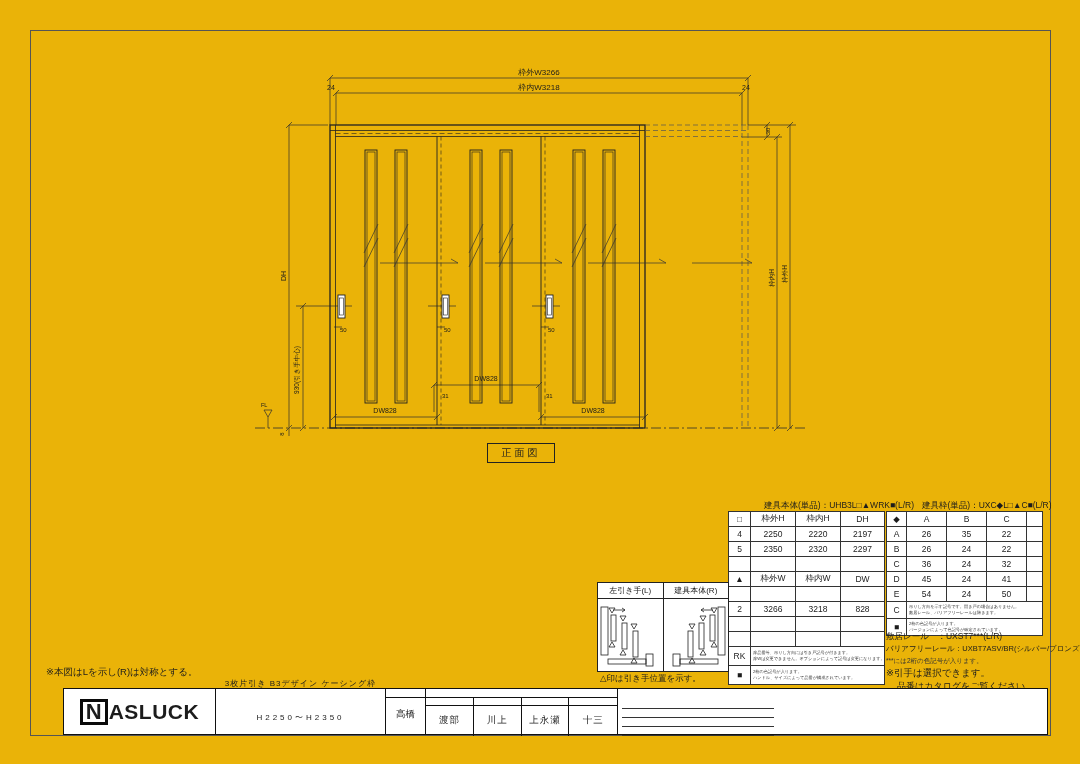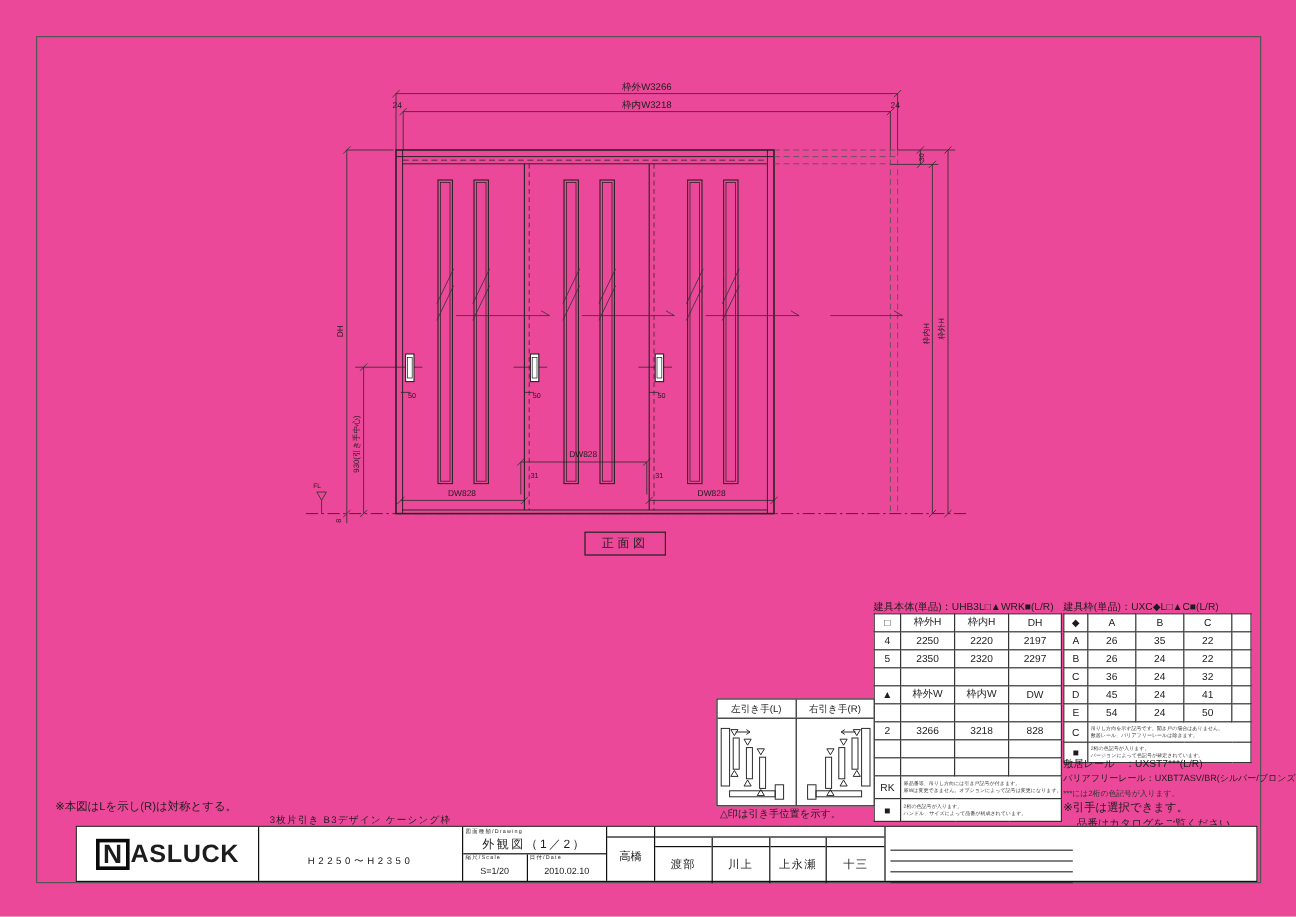--- a/index.html
+++ b/index.html
@@ -1,25 +1,25 @@
 <!DOCTYPE html>
 <html><head>
 <meta charset="utf-8">
 <style>
   html,body{margin:0;padding:0;background:#fff;}
   body{font-family:"Liberation Sans","DejaVu Sans",sans-serif;color:#1c1c1c;}
-  #sheet{position:relative;width:1080px;height:764px;background:#ec4899;overflow:hidden;}
+  #sheet{position:relative;width:1080px;height:764px;background:#eab308;overflow:hidden;}
   .bframe{position:absolute;left:30px;top:30px;width:1019px;height:704px;border:1px solid #555;}
   
   #dsvg{position:absolute;left:230px;top:60px;}
   
   .viewbox{position:absolute;left:487px;top:443px;width:66px;height:18px;border:1.2px solid #222;
     display:flex;align-items:center;justify-content:center;font-size:10px;letter-spacing:3px;}
   
-  .ttitle{position:absolute;font-size:8.5px;white-space:nowrap;}
+  .ttitle{position:absolute;font-size:8.5px;white-space:nowrap;margin-left:36px;}
   table.spec{position:absolute;border-collapse:collapse;table-layout:fixed;background:#fff;}
   table.spec td{border:1px solid #333;font-size:8.5px;text-align:center;padding:0;height:14px;
     overflow:hidden;white-space:nowrap;}
   table.spec td.notecell{text-align:left;vertical-align:middle;}
   .mnote{font-size:4.2px;line-height:1.35;color:#333;padding-left:2px;white-space:nowrap;}
   .notesline{position:absolute;white-space:nowrap;}
   
   .htable{position:absolute;left:597px;top:582px;width:130px;border:1.2px solid #222;background:#fff;}
   .htable .hhead{display:flex;border-bottom:1px solid #222;}
   .htable .hhead div{width:50%;font-size:8px;text-align:center;height:15px;line-height:15px;}
@@ -383,21 +383,21 @@
 
   <div class="notesline" style="left:886px;top:631px;font-size:8.5px;">敷居レール　：UXST7***(L/R)</div>
   <div class="notesline" style="left:886px;top:644px;font-size:7.5px;">バリアフリーレール：UXBT7ASV/BR(シルバー/ブロンズ)</div>
   <div class="notesline" style="left:886px;top:657px;font-size:6.5px;color:#333;">***には2桁の色記号が入ります。</div>
   <div class="notesline" style="left:886px;top:667px;font-size:9.5px;">※引手は選択できます。</div>
   <div class="notesline" style="left:897px;top:680px;font-size:9px;">品番はカタログをご覧ください。</div>
 
   <div class="htable">
     <div class="hhead">
       <div>左引き手(L)</div>
-      <div>右引き手(R)</div>
+      <div>建具本体(R)</div>
     </div>
     <div class="hbody">
       <div class="hcell">
         <svg width="64" height="72" viewBox="0 0 64 72">
           <g stroke="#222" stroke-width="0.8" fill="none">
             <rect x="3" y="8" width="7" height="48"></rect>
             <rect x="13" y="16" width="5" height="26"></rect>
             <rect x="24" y="24" width="5" height="26"></rect>
             <rect x="35" y="32" width="5" height="26"></rect>
             <line x1="15" y1="11" x2="27" y2="11"></line>
@@ -452,40 +452,20 @@
 
     <div class="tb-cell" style="width:170px;">
       <div class="tb-row">
         <div class="cellcenter">
           <div class="prod1">3枚片引き B3デザイン ケーシング枠</div>
           <div class="prod1" style="letter-spacing:3px;margin-top:24px;">H2250〜H2350</div>
         </div>
       </div>
     </div>
 
-    <div class="tb-cell" style="width:120px;">
-      <div class="tb-row topr">
-        <div class="microlbl" style="position:absolute;left:2px;top:1px;">図面種類/Drawing</div>
-        <div class="cellcenter" style="padding-top:4px;">
-          <div class="drawtype">外観図（1／2）</div>
-        </div>
-      </div>
-      <div class="tb-row">
-        <div class="subsplit">
-          <div style="width:54px;">
-            <div class="microlbl" style="padding-left:2px;">縮尺/Scale</div>
-            <div class="subval">S=1/20</div>
-          </div>
-          <div style="width:66px;">
-            <div class="microlbl" style="padding-left:2px;">日付/Date</div>
-            <div class="subval">2010.02.10</div>
-          </div>
-        </div>
-      </div>
-    </div>
 
     <div class="tb-cell" style="width:40px;">
       <div class="band"></div>
       <div class="nameval" style="margin-top:10px;">高橋</div>
     </div>
 
     <div class="tb-cell" style="width:192px;">
       <div class="band"></div>
       <div class="checkcols">
         <div>

